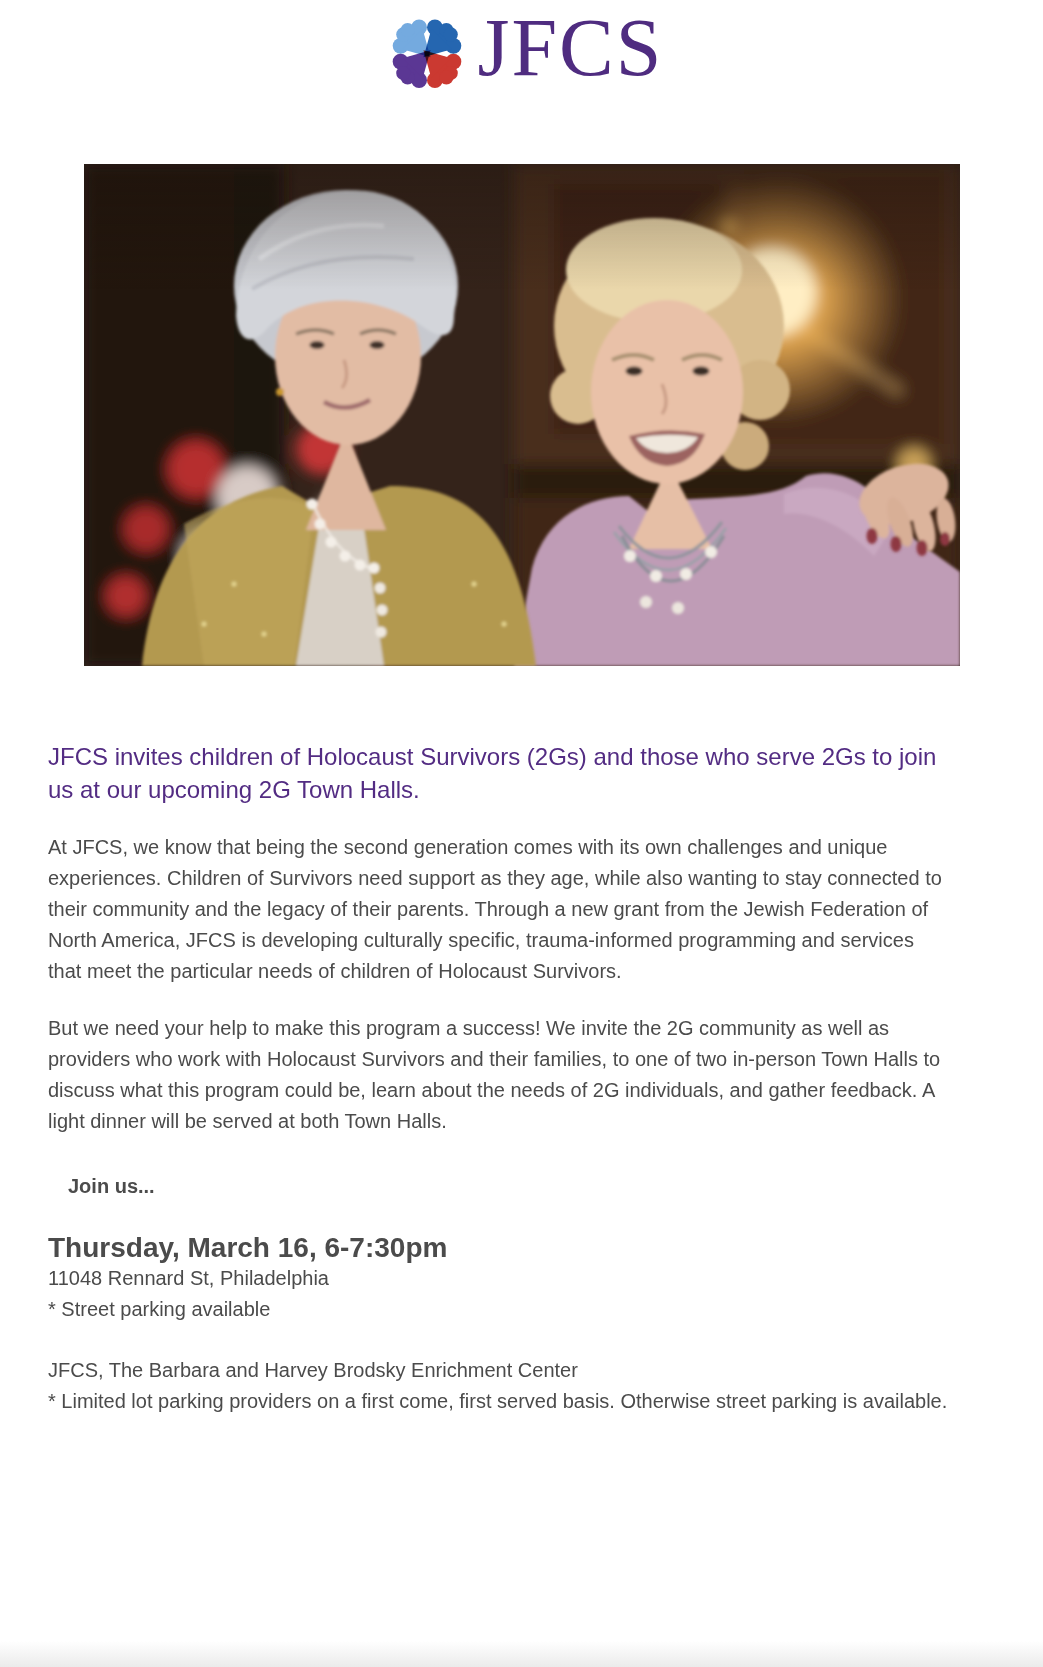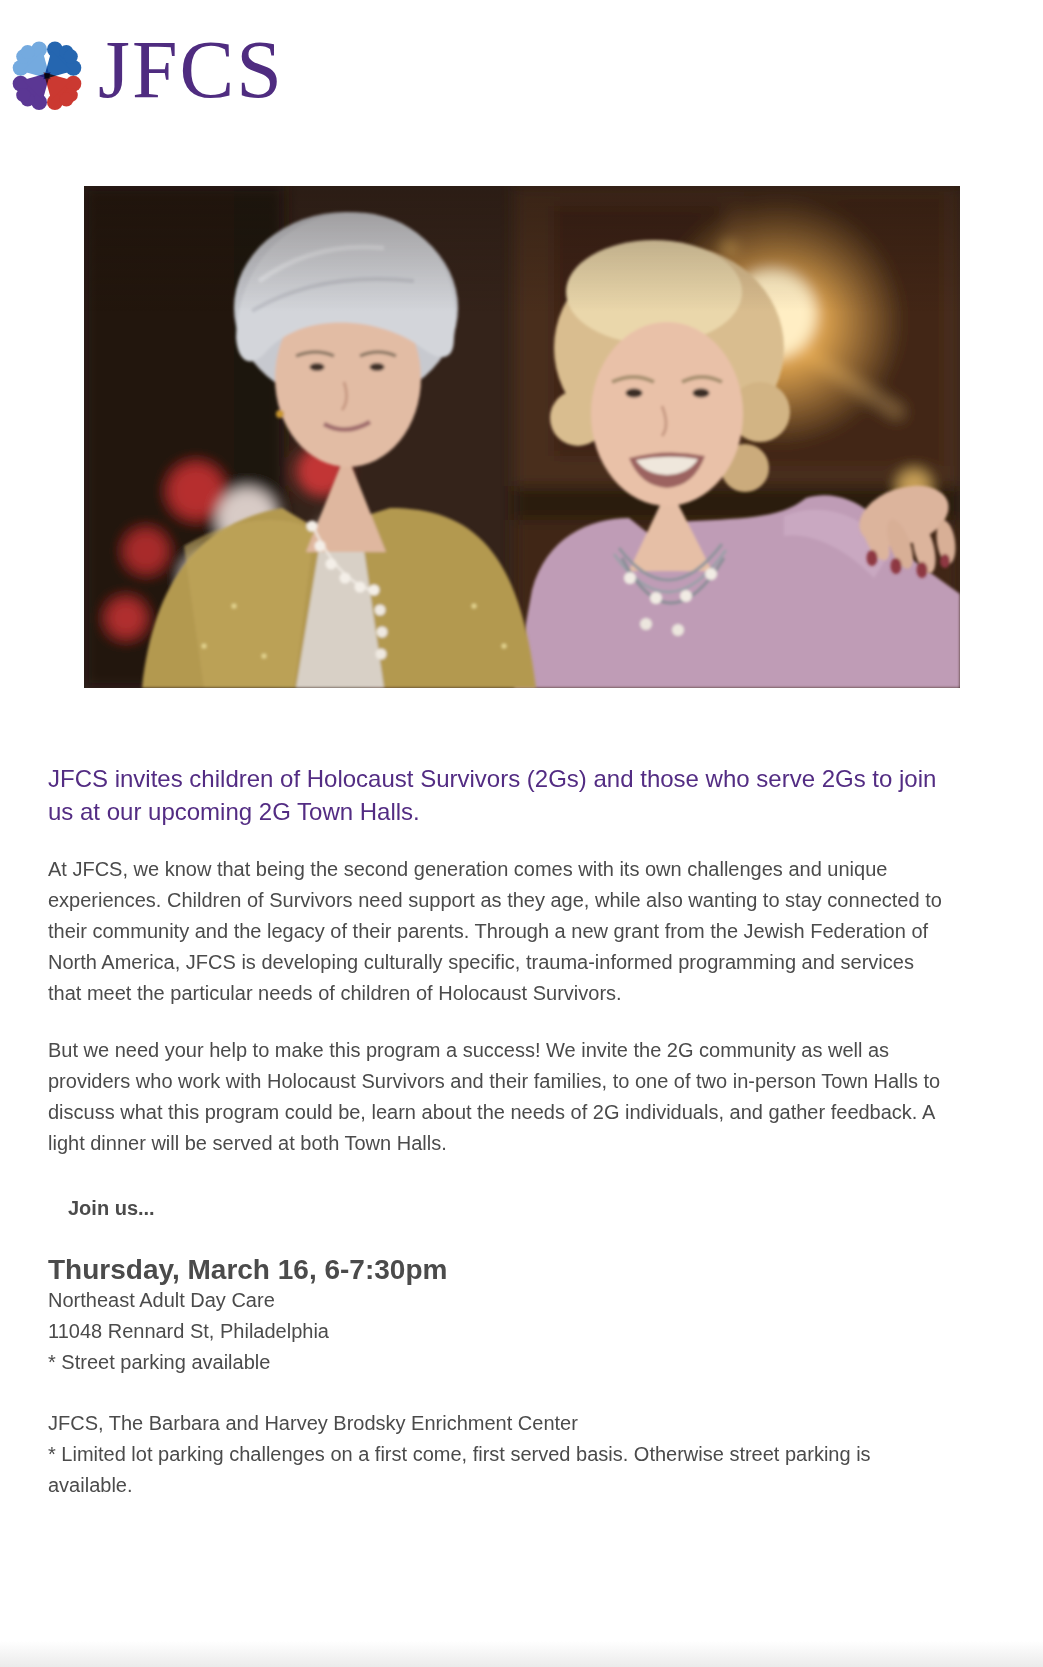--- a/index.html
+++ b/index.html
@@ -5,21 +5,21 @@
   * { margin:0; padding:0; box-sizing:border-box; }
   html,body { background:#ffffff; }
   body {
     width:1043px; height:1667px; overflow:hidden;
     font-family:"Liberation Sans","DejaVu Sans",sans-serif;
     color:#4b4b4b;
   }
   .page { width:1043px; height:1667px; position:relative; background:#fff; }
 
   
-  .header { padding-top:30px; display:flex; }
+  .header { padding-top:8px; display:flex; justify-content:center; }
   .logo { display:flex; align-items:center; gap:4px; cursor:pointer; }
   .logo-icon { width:94px; height:88px; isolation:isolate; }
   .logo-icon .petal { mix-blend-mode:multiply; }
   .logo-text {
     font-family:"Liberation Serif","DejaVu Serif",serif;
     font-size:82px; line-height:1; color:#4f2c80; letter-spacing:2px;
     transform:translateY(-4px);
   }
 
   
@@ -216,25 +216,24 @@
   <div class="content">
     <div class="headline">JFCS invites children of Holocaust Survivors (2Gs) and those who serve 2Gs to join us at our upcoming 2G Town Halls.</div>
 
     <p class="para">At JFCS, we know that being the second generation comes with its own challenges and unique experiences. Children of Survivors need support as they age, while also wanting to stay connected to their community and the legacy of their parents. Through a new grant from the Jewish Federation of North America, JFCS is developing culturally specific, trauma-informed programming and services that meet the particular needs of children of Holocaust Survivors.</p>
     <p class="para">But we need your help to make this program a success! We invite the 2G community as well as providers who work with Holocaust Survivors and their families, to one of two in-person Town Halls to discuss what this program could be, learn about the needs of 2G individuals, and gather feedback. A light dinner will be served at both Town Halls.</p>
 
     <div class="join">Join us...</div>
 
     <div class="event">
       <div class="ev-title">Thursday, March 16, 6-7:30pm</div>
-      <div class="ev-line">Northeast Adult Day Care</div>
       <div class="ev-line">11048 Rennard St, Philadelphia</div>
       <div class="ev-line">* Street parking available</div>
     </div>
 
     <div class="event">
       <div class="ev-line">JFCS, The Barbara and Harvey Brodsky Enrichment Center</div>
-      <div class="ev-line">* Limited lot parking challenges on a first come, first served basis. Otherwise street parking is available.</div>
+      <div class="ev-line">* Limited lot parking providers on a first come, first served basis. Otherwise street parking is available.</div>
     </div>
   </div>
 
   <div class="footer-fade"></div>
 </div>
 
 </body></html>

